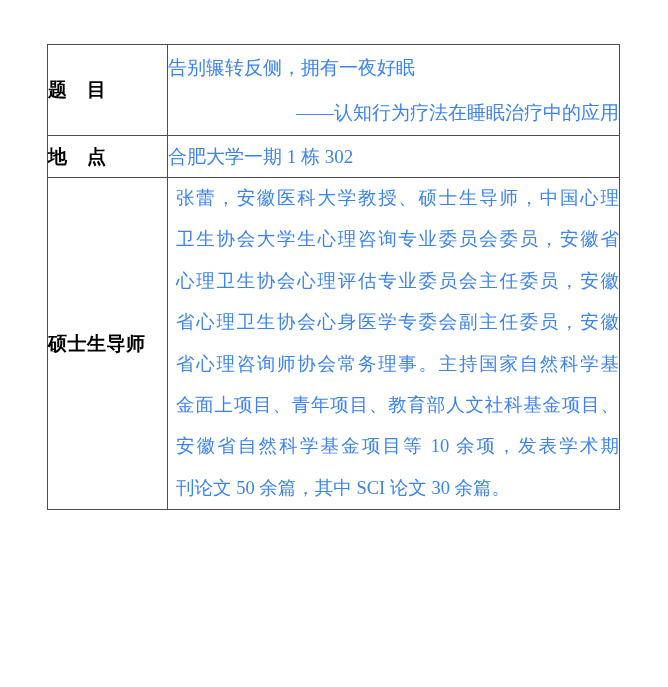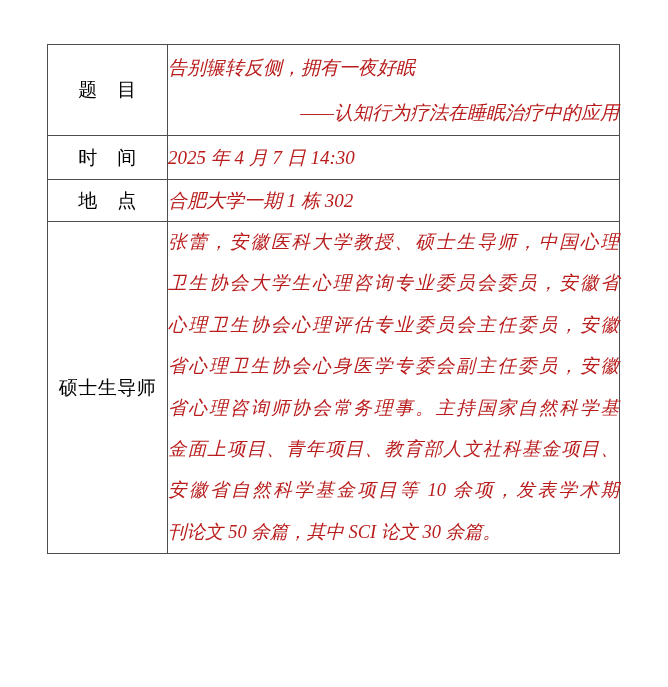--- a/index.html
+++ b/index.html
@@ -20,33 +20,32 @@
     border-collapse:collapse;
     table-layout:fixed;
   }
   table.info-table td{
     border:1px solid #4d4d4d;
     padding:0;
     vertical-align:middle;
   }
   col.label-col{width:120px;}
   td.label-cell{
-    text-align:center;
+    text-align:left;
     font-family:"Liberation Sans","DejaVu Sans",sans-serif;
-    font-weight:400;
+    font-weight:700;
     font-size:19px;
     color:#000000;
     letter-spacing:0.5px;
   }
   td.value-cell{
     font-size:19px;
     padding-left:12px;
     padding-right:10px;
-    color:#b91c1c;
-    font-style:italic;
+    color:#3b82f6;
   }
   tr.row-title td{height:90px;}
   tr.row-speaker td{height:40px;}
   tr.row-time td{height:43px;}
   tr.row-place td{height:41px;}
   tr.row-bio td{height:331px;}
   tr.row-host td{height:38px;}
   .title-line1{
     line-height:45px;
     text-align:left;
@@ -57,20 +56,21 @@
     text-align:right;
   }
   td.bio-cell{
     vertical-align:middle;
     font-size:18.5px;
   }
   .bio-line{
     line-height:41.4px;
     text-align:justify;
     text-align-last:justify;
+    margin-left:8px;
   }
   .bio-line.last{
     text-align:right;
     text-align-last:left;
   }
 </style>
 </head>
 <body>
 
 <div class="page">
@@ -83,24 +83,20 @@
     <tbody>
         <tr class="row-title">
       <td class="label-cell">题　目</td>
       <td class="value-cell">
         <div class="title-line1">告别辗转反侧，拥有一夜好眠</div>
         <div class="title-line2">——认知行为疗法在睡眠治疗中的应用</div>
       </td>
     </tr>
 
 
-    <tr class="row-time">
-      <td class="label-cell">时　间</td>
-      <td class="value-cell">2025 年 4 月 7 日 14:30</td>
-    </tr>
 
     <tr class="row-place">
       <td class="label-cell">地　点</td>
       <td class="value-cell">合肥大学一期 1 栋 302</td>
     </tr>
 
     <tr class="row-bio">
       <td class="label-cell">硕士生导师</td>
       <td class="value-cell bio-cell">
         <div class="bio-line">张蕾，安徽医科大学教授、硕士生导师，中国心理</div>

